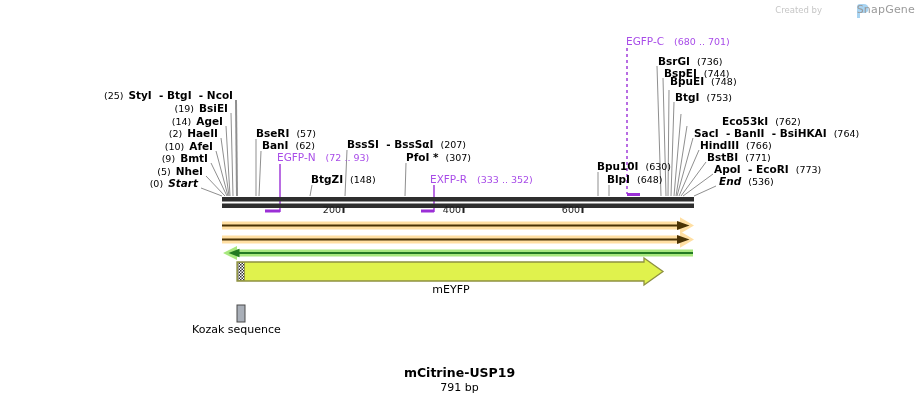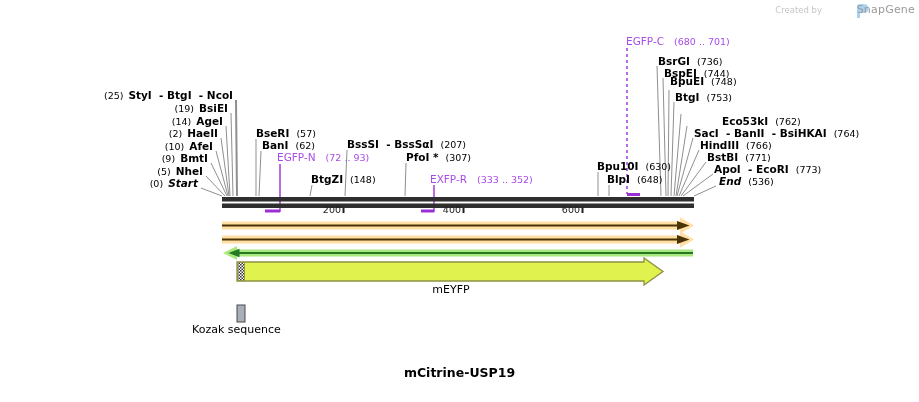--- a/index.html
+++ b/index.html
@@ -167,14 +167,15 @@
   <div class="lbl site" style="top:176px;left:719px"><span class="it">End</span><span class="num after">(536)</span></div>
 
   <div class="ruler-num" style="top:205px;right:578px">200</div>
   <div class="ruler-num" style="top:205px;right:458px">400</div>
   <div class="ruler-num" style="top:205px;right:339px">600</div>
 
   <div class="feat-lbl" style="top:283px;left:401px;width:100px;text-align:center">mEYFP</div>
   <div class="feat-lbl" style="top:323px;left:192px">Kozak sequence</div>
 
   <div class="title" style="top:365px">mCitrine-USP19</div>
+  <div class="sub" style="top:381px">791 bp</div>
 
 </div>
 
 </body></html>

